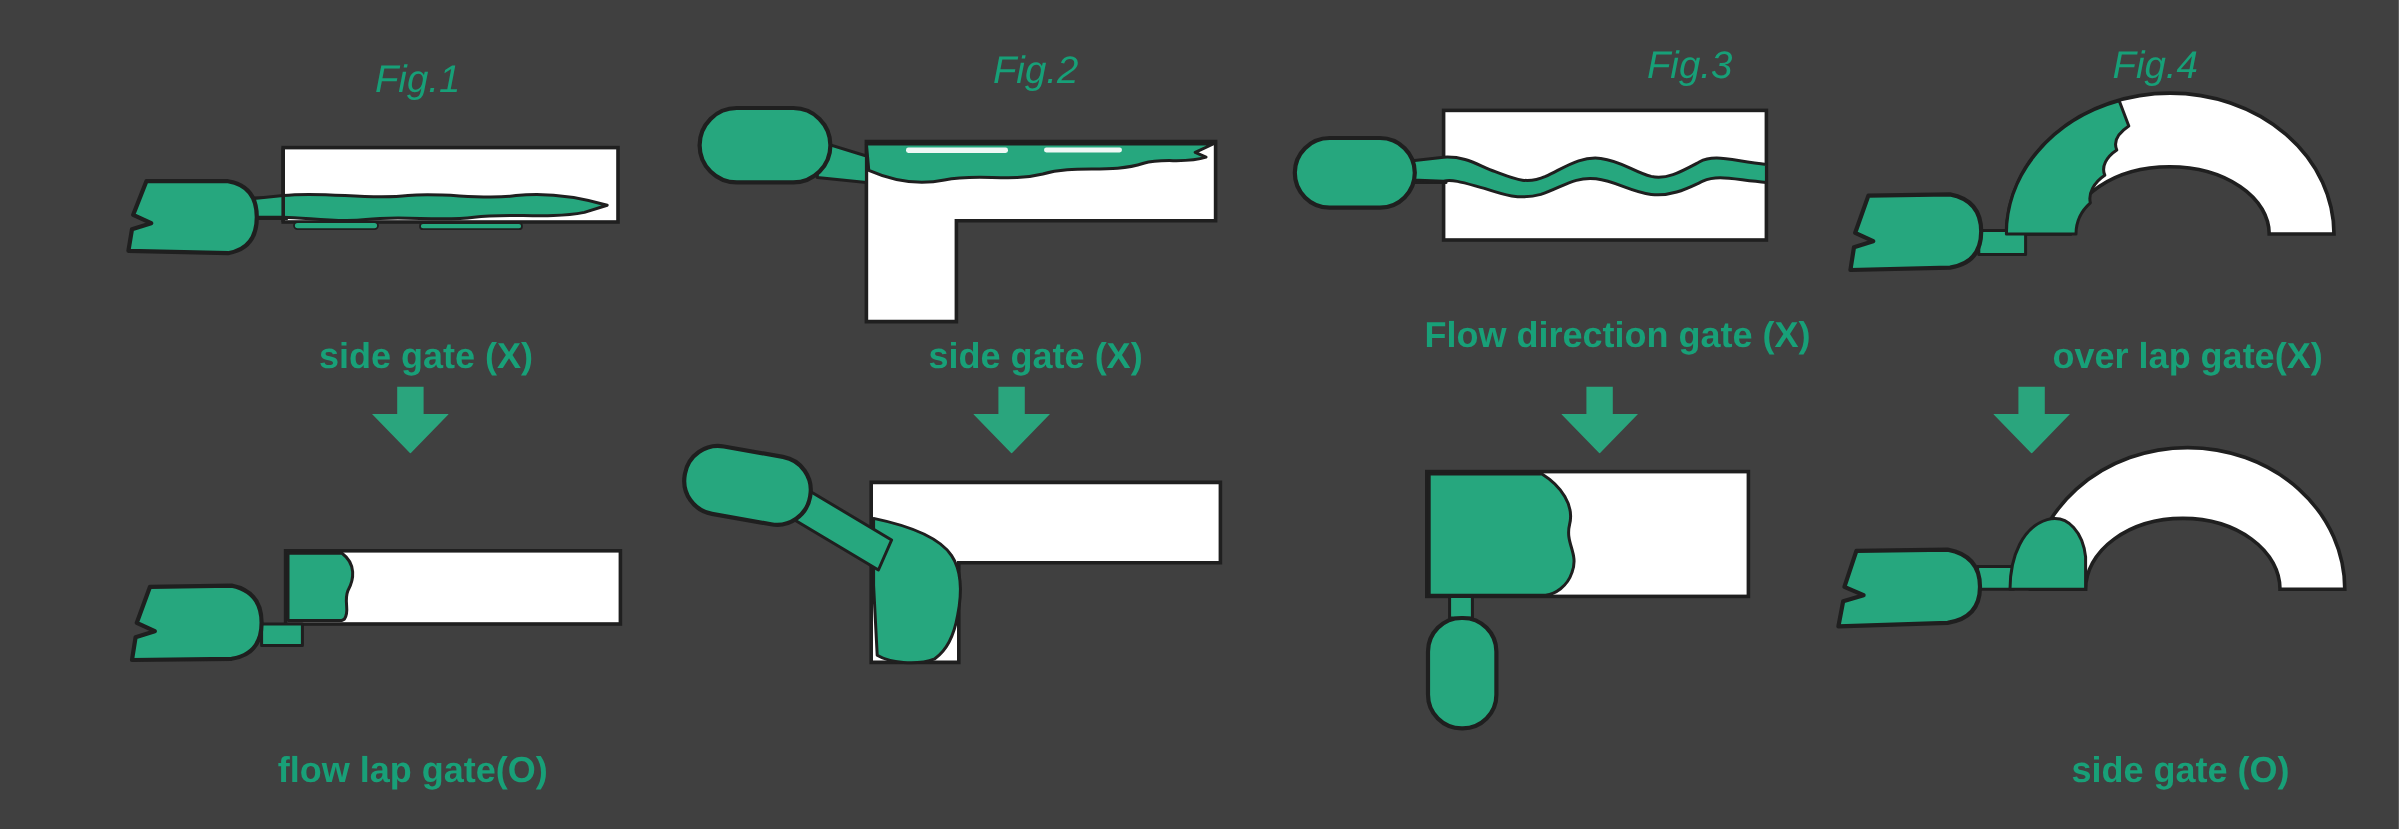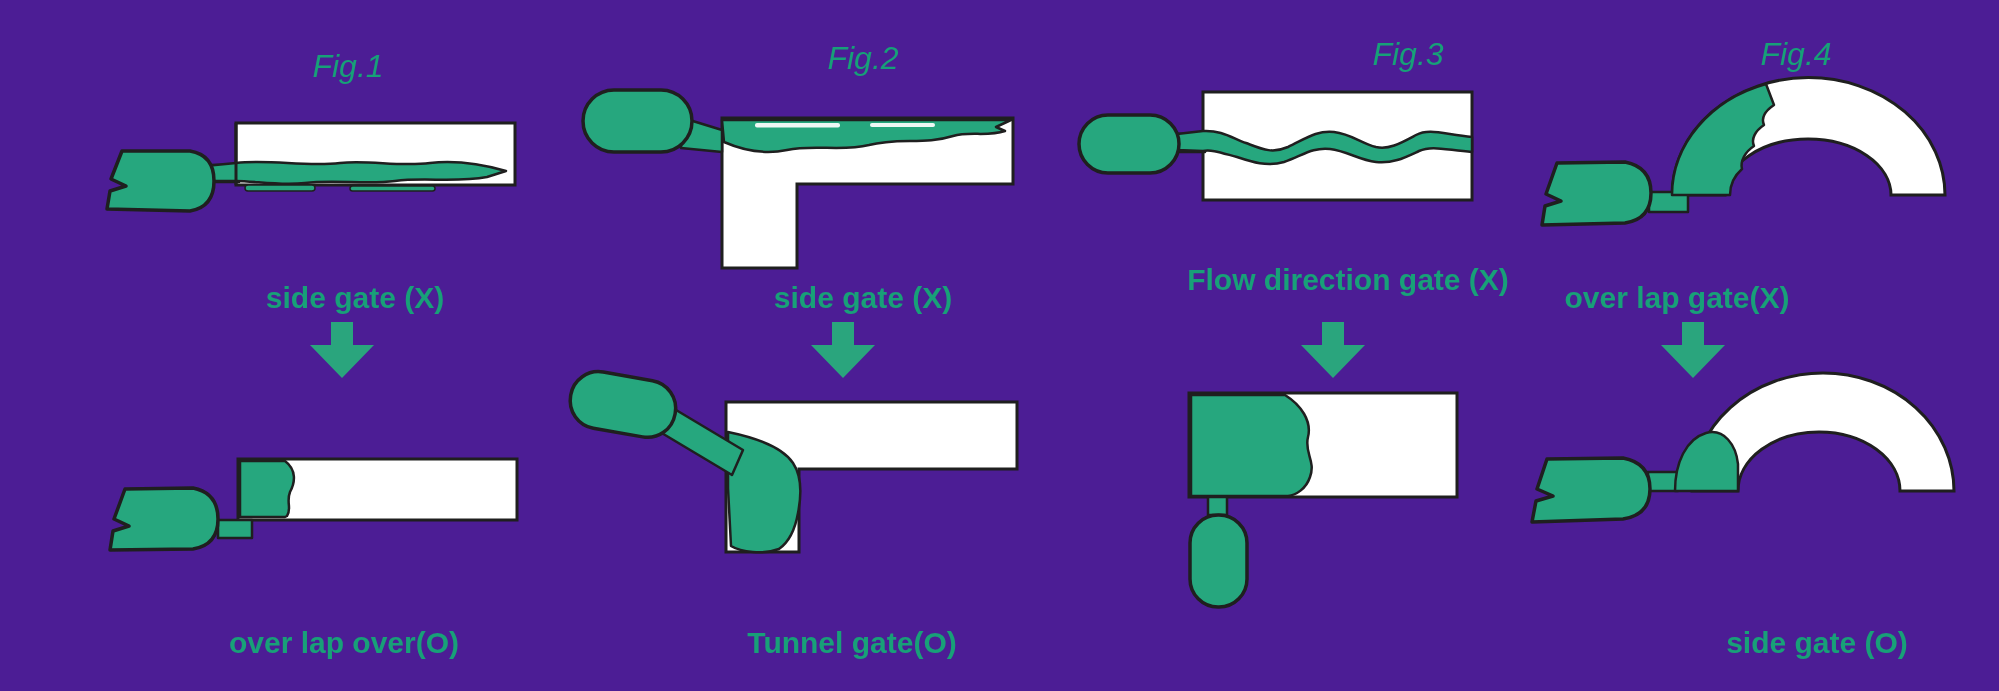--- a/index.html
+++ b/index.html
@@ -3,21 +3,21 @@
 <meta charset="utf-8">
 <style>
   html,body{margin:0;padding:0;}
   body{
     font-family:"Liberation Sans", sans-serif;
     background:#ffffff;
   }
   #canvas{
     position:relative;
     width:1999px;height:691px;
-    background:#4c1d95;
+    background:#404040;
     overflow:hidden;
   }
   .fig-title{
     position:absolute;
     transform:translateX(-50%);
     font-style:italic;
     font-weight:500;
     font-size:32px;
     color:#17a078;
     white-space:nowrap;
@@ -83,21 +83,21 @@
     <path class="outline" d="M147,145 A136,117 0 0 1 420,145 L366,145 A83,56 0 0 0 200,145 Z"></path>
     <rect class="melt" x="124" y="142" width="39" height="20"></rect>
     <path class="melt" d="M147,145 A136,117 0 0 1 241,34 L249,55 C240,61 236,68 239,75 C230,81 226,89 229,96
          C220,102 215,111 217,119 C209,126 205,135 205,145 Z"></path>
     <path class="sprue" d="M32,113 L100,112 Q126,117 126,143 Q126,169 100,173 L17,175 L20,156 L36,151 L21,144 Z"></path>
   </svg>
 
   <div class="gate-label" style="left:355px;top:281px">side gate (X)</div>
   <div class="gate-label" style="left:863px;top:281px">side gate (X)</div>
   <div class="gate-label" style="left:1348px;top:263px">Flow direction gate (X)</div>
-  <div class="gate-label" style="left:1677px;top:281px">over lap gate(X)</div>
+  <div class="gate-label" style="left:1823px;top:281px">over lap gate(X)</div>
 
   <svg class="arrow" style="left:310px;top:322px" width="64" height="56" viewBox="0 0 64 56">
     <path class="arrowshape" d="M21,0 L43,0 L43,23 L64,23 L32,56 L0,23 L21,23 Z"></path>
   </svg>
   <svg class="arrow" style="left:811px;top:322px" width="64" height="56" viewBox="0 0 64 56">
     <path class="arrowshape" d="M21,0 L43,0 L43,23 L64,23 L32,56 L0,23 L21,23 Z"></path>
   </svg>
   <svg class="arrow" style="left:1301px;top:322px" width="64" height="56" viewBox="0 0 64 56">
     <path class="arrowshape" d="M21,0 L43,0 L43,23 L64,23 L32,56 L0,23 L21,23 Z"></path>
   </svg>
@@ -127,17 +127,16 @@
     <rect class="sprue" x="5" y="127" width="57" height="92" rx="28"></rect>
   </svg>
 
   <svg class="diagram" style="left:1525px;top:360px" width="445" height="200" viewBox="0 0 445 200">
     <path class="outline" d="M167,131 A131,118 0 0 1 429,131 L375,131 A81,59 0 0 0 213,131 Z"></path>
     <rect class="melt" x="123" y="112" width="30" height="19"></rect>
     <path class="melt" d="M150,131 C150,103 161,79 181,73 C199,68 211,85 213,104 L213,131 Z"></path>
     <path class="sprue" d="M22,99 L98,98 Q125,103 125,129 Q125,155 98,159 L7,162 L11,141 L28,136 L12,129 Z"></path>
   </svg>
 
-  <div class="gate-label" style="left:344px;top:626px">over lap over(O)</div>
-  <div class="gate-label" style="left:852px;top:626px">Tunnel gate(O)</div>
+  <div class="gate-label" style="left:344px;top:626px">flow lap gate(O)</div>
   <div class="gate-label" style="left:1817px;top:626px">side gate (O)</div>
 
 </div>
 
 </body></html>

